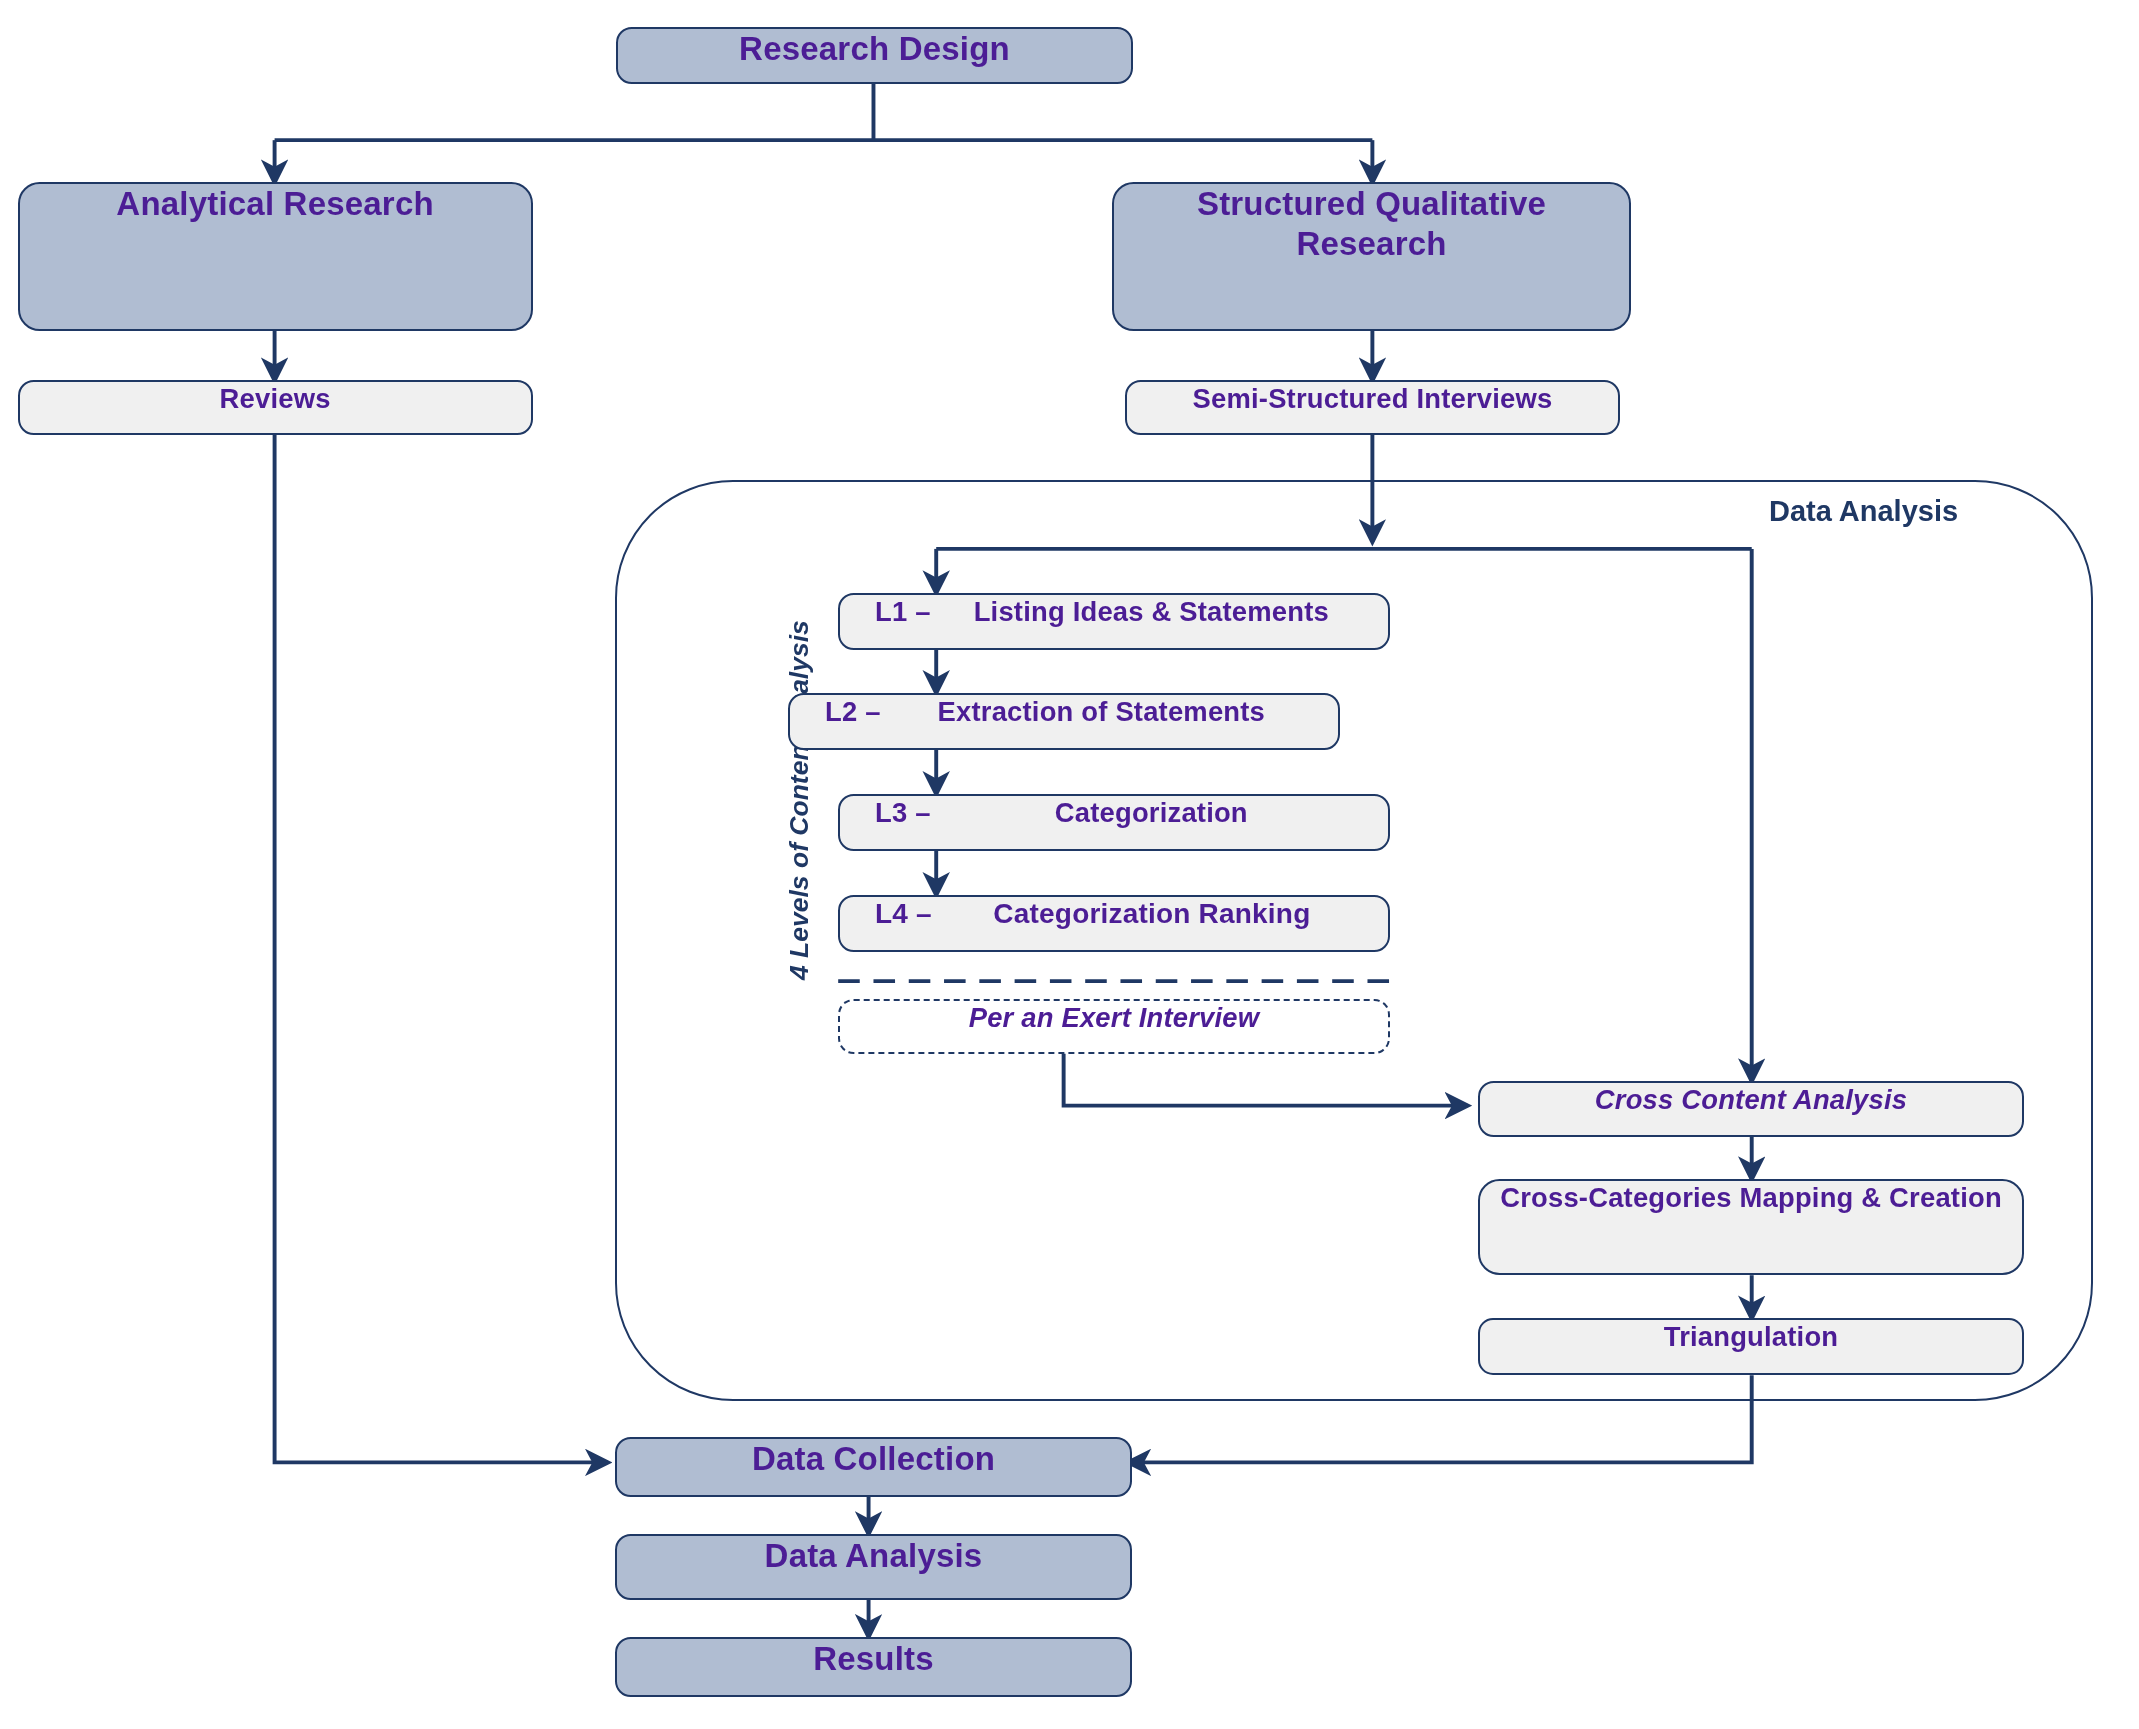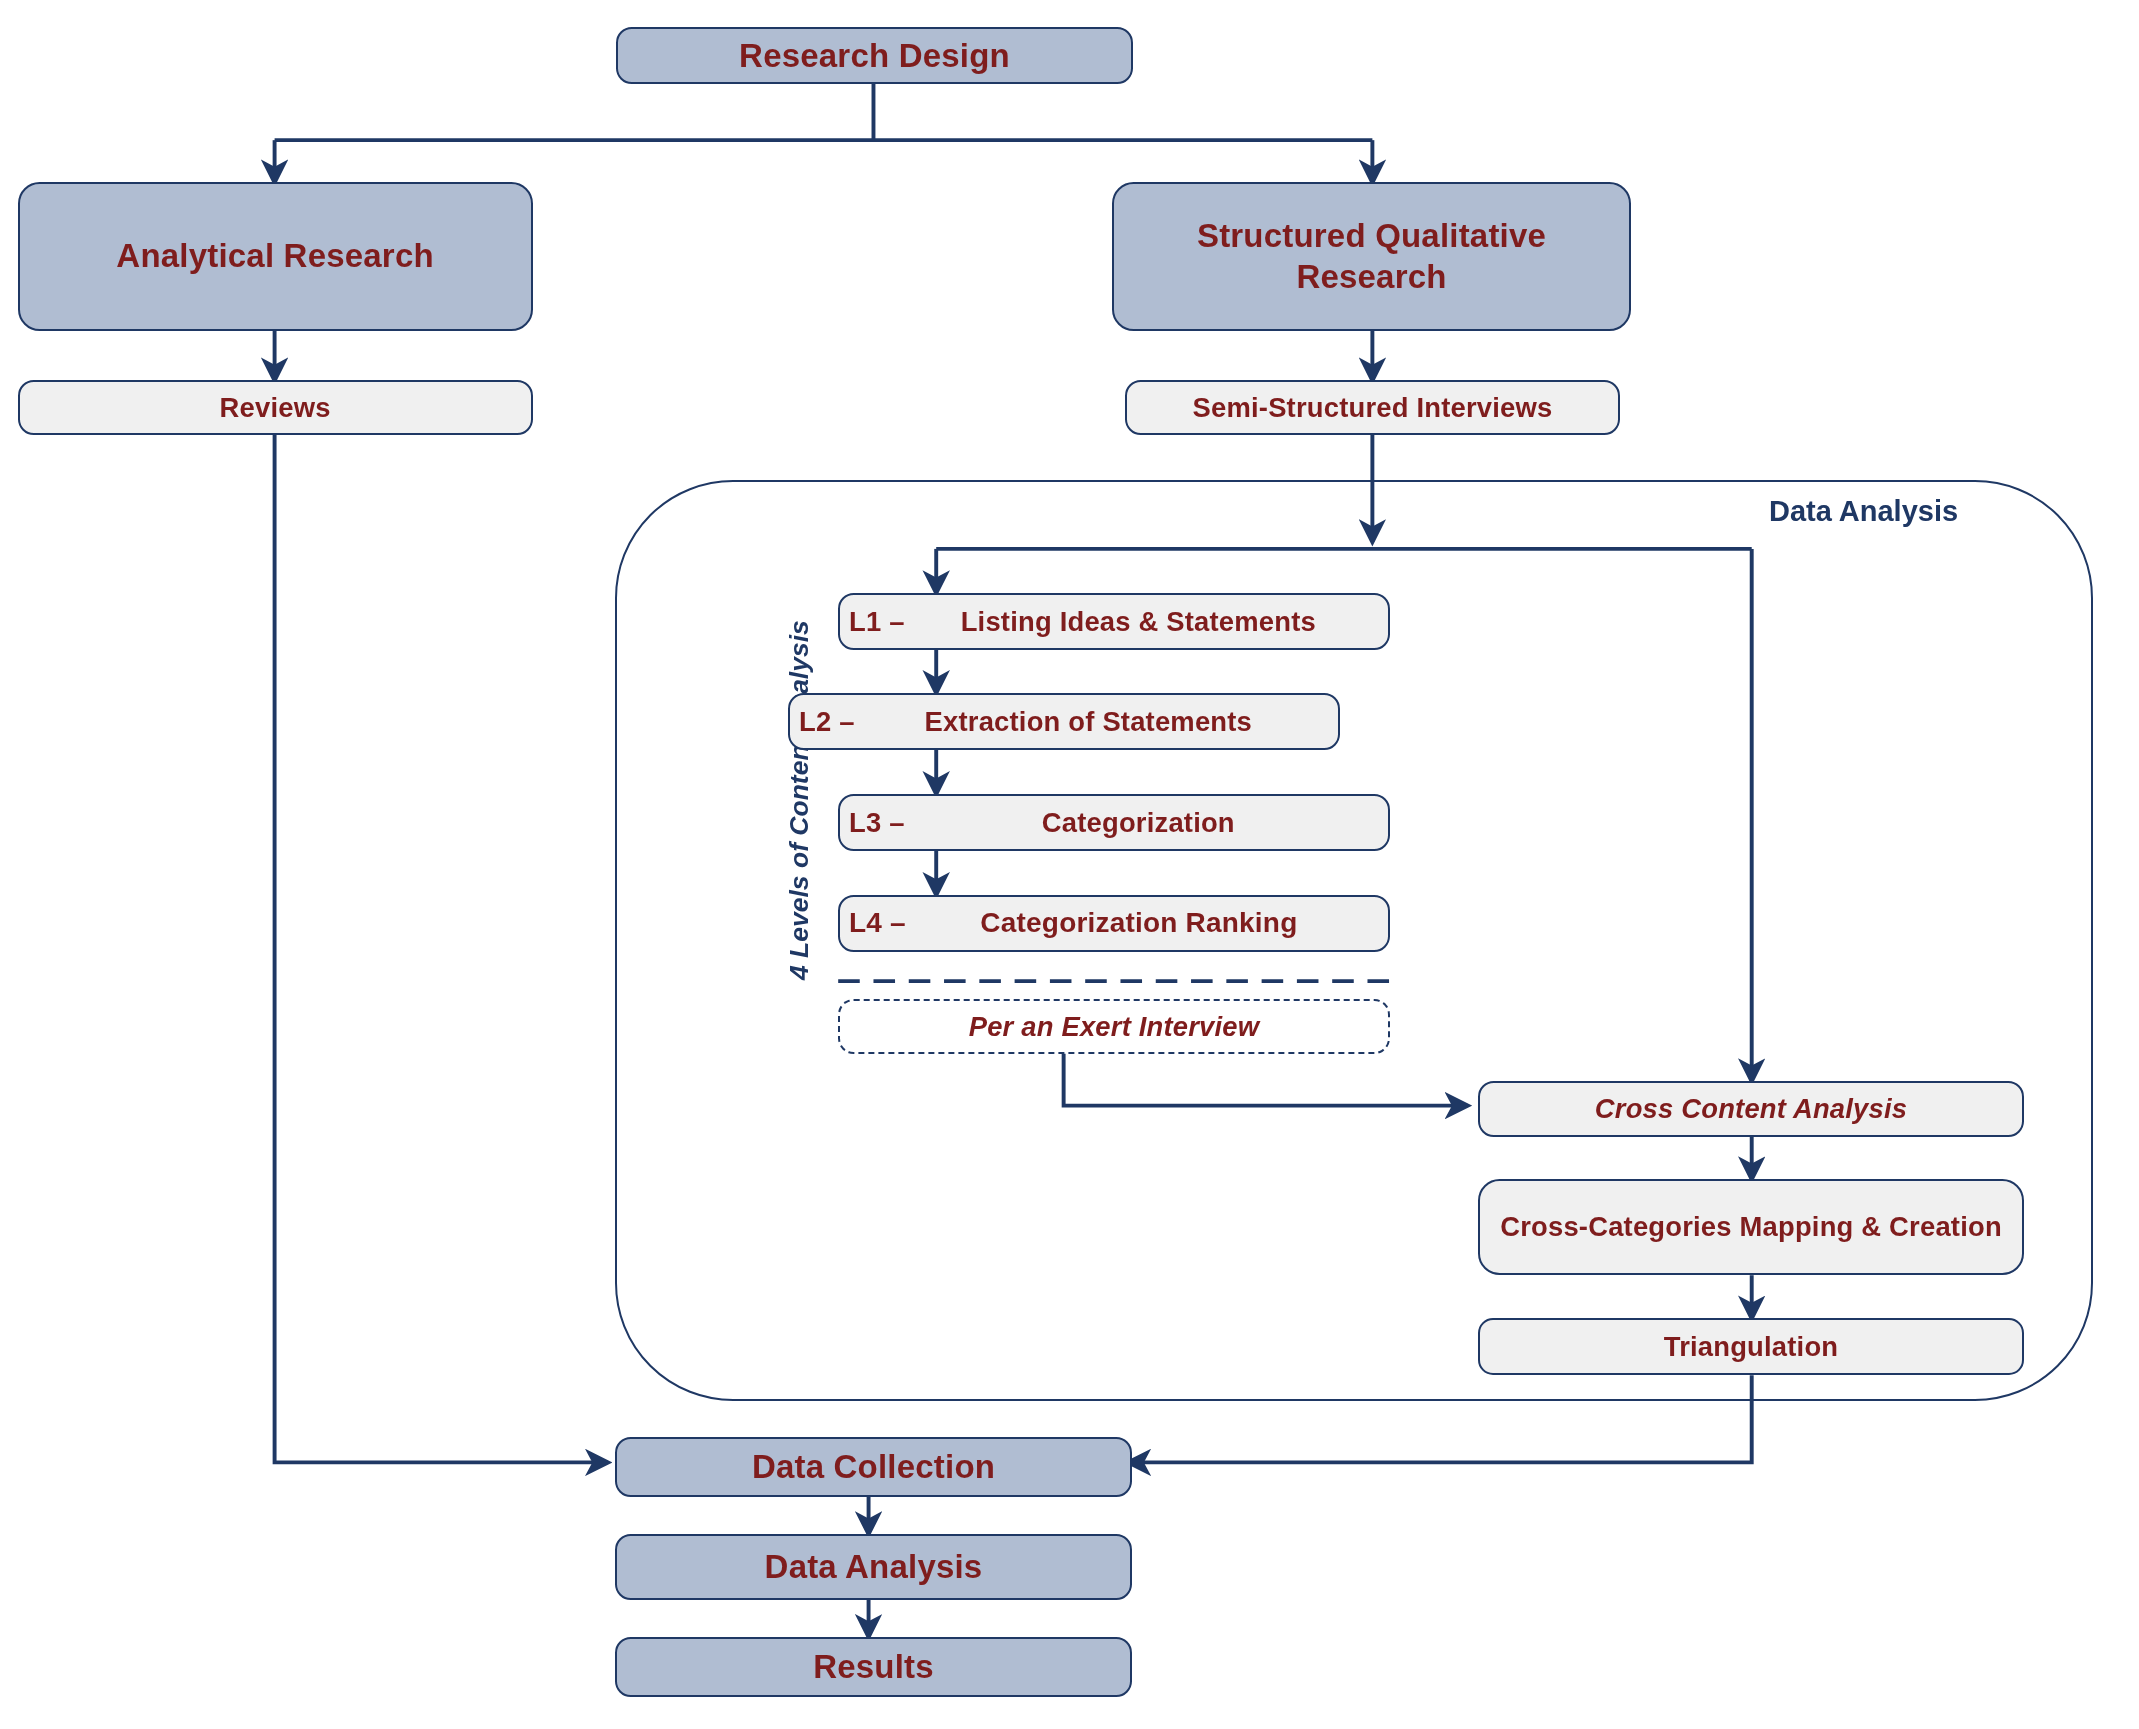--- a/index.html
+++ b/index.html
@@ -23,24 +23,23 @@
     width: 2140px;
     height: 1730px;
     pointer-events: none;
   }
   .node {
     position: absolute;
     box-sizing: border-box;
     border: 2.9px solid #1f3864;
     border-radius: 15.7px;
     display: flex;
-    align-items: center;
     justify-content: center;
     text-align: center;
-    color: #7f1d1d;
+    color: #4c1d95;
     font-weight: bold;
     line-height: 1.22;
     letter-spacing: 0.2px;
   }
   .node.fill-dark  { background: #b0bdd2; }
   .node.fill-light { background: #f0f0f0; }
   .node.big { border-radius: 21.6px; }
   .node.dashed {
     background: transparent;
     border: 2.9px dashed #1f3864;
@@ -72,21 +71,21 @@
     font-size: 26.5px;
     white-space: nowrap;
     transform-origin: 0 0;
     transform: rotate(-90deg);
   }
   
   .node.split {
     justify-content: flex-start;
   }
   .node.split .code {
-    padding-left: 9px;
+    padding-left: 35px;
     white-space: nowrap;
   }
   .node.split .txt {
     flex: 1;
     text-align: center;
     padding-right: 16px;
     white-space: nowrap;
   }
 </style>
 </head>

